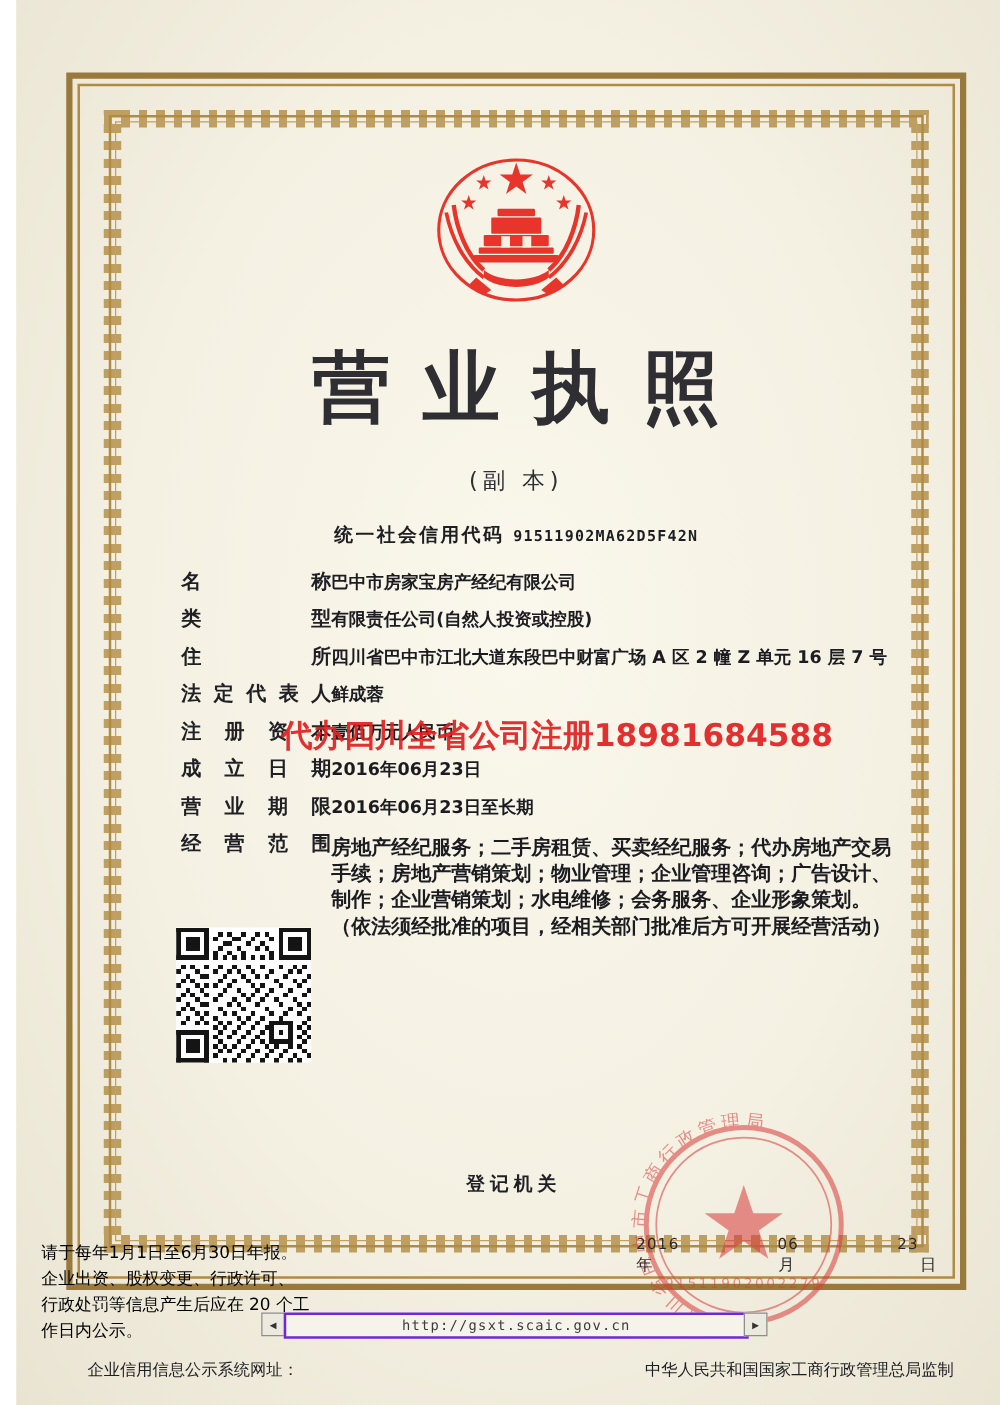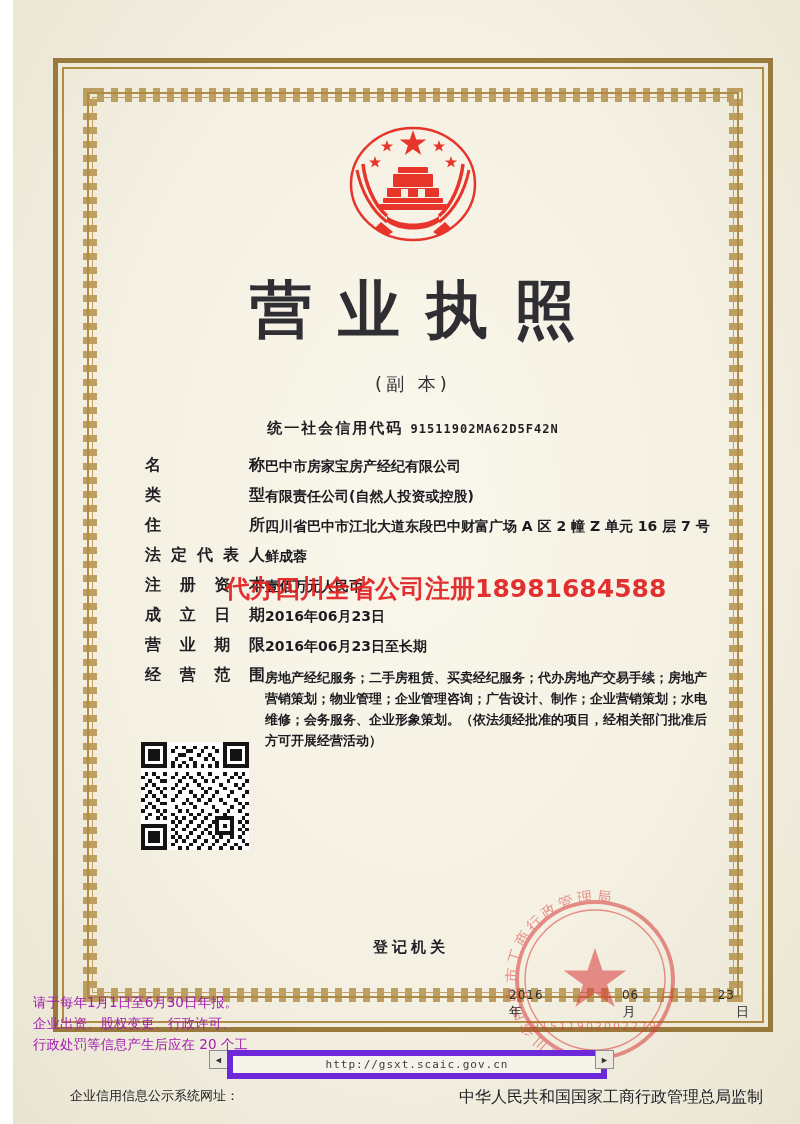--- a/index.html
+++ b/index.html
@@ -140,21 +140,21 @@
     flex: 1;
     font-family: "DejaVu Sans", sans-serif;
     font-size: 14px;
     font-weight: bold;
     color: #1b1b20;
     line-height: 19px;
     padding-top: 2px;
   }
   .field-value.scope {
     line-height: 21px;
-    font-size: 13px;
+    font-size: 16px;
   }
 
   
   .qr {
     position: absolute;
     left: 128px;
     top: 742px;
     width: 108px;
     height: 108px;
     background: #fff;
@@ -222,31 +222,31 @@
   }
 
   
   .notice {
     position: absolute;
     left: 20px;
     top: 992px;
     width: 250px;
     font-family: "DejaVu Sans", sans-serif;
     font-size: 13.5px;
-    color: #a21caf;
+    color: #000000;
     line-height: 21px;
   }
   
   .url-bar {
     position: absolute;
     left: 214px;
     top: 1050px;
     width: 368px;
     height: 17px;
-    border: 6px solid #6d28d9;
+    border: 2px solid #6d28d9;
     background: #f6f4ea;
     display: flex;
     align-items: center;
     justify-content: center;
     font-family: "DejaVu Sans Mono", monospace;
     font-size: 11px;
     color: #3a3a3f;
     letter-spacing: 1px;
   }
   .url-arrow {
@@ -271,21 +271,21 @@
     top: 1087px;
     font-family: "DejaVu Sans", sans-serif;
     font-size: 13px;
     color: #1d1d22;
   }
   .footer-right {
     position: absolute;
     right: 50px;
     top: 1087px;
     font-family: "DejaVu Sans", sans-serif;
-    font-size: 16px;
+    font-size: 13px;
     color: #1d1d22;
     text-align: center;
   }
 </style>
 </head>
 <body>
 
 <div class="page">
   <div class="paper"></div>
 
@@ -658,20 +658,21 @@
   <div class="date-units">
     <span>年</span>
     <span>月</span>
     <span>日</span>
   </div>
 
   <div class="notice">
     <div>请于每年1月1日至6月30日年报。</div>
     <div>企业出资、股权变更、行政许可、</div>
     <div>行政处罚等信息产生后应在 20 个工</div>
+    <div>作日内公示。</div>
   </div>
 
   <div class="url-arrow left">◄</div>
   <div class="url-bar">http://gsxt.scaic.gov.cn</div>
   <div class="url-arrow right">►</div>
 
   <div class="footer-left">企业信用信息公示系统网址：</div>
   <div class="footer-right">中华人民共和国国家工商行政管理总局监制</div>
 </div>
 

